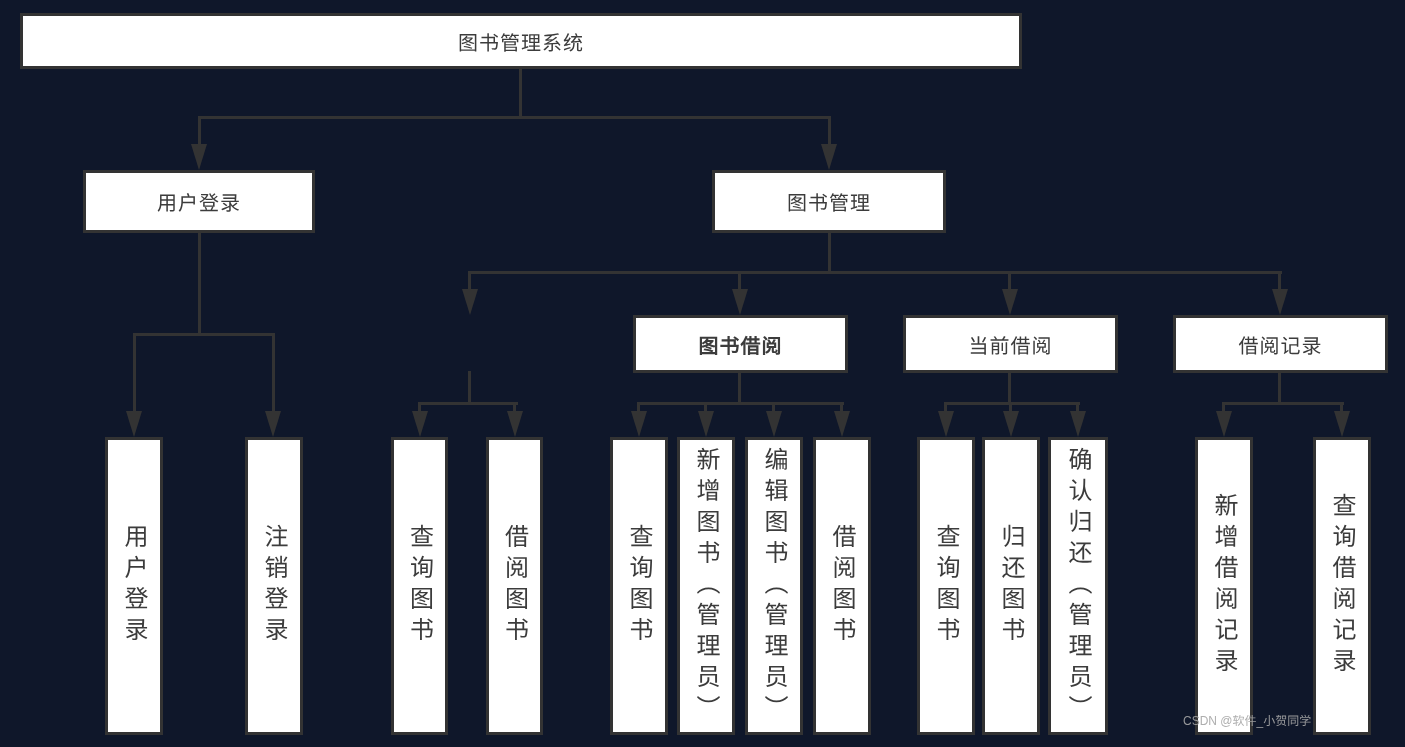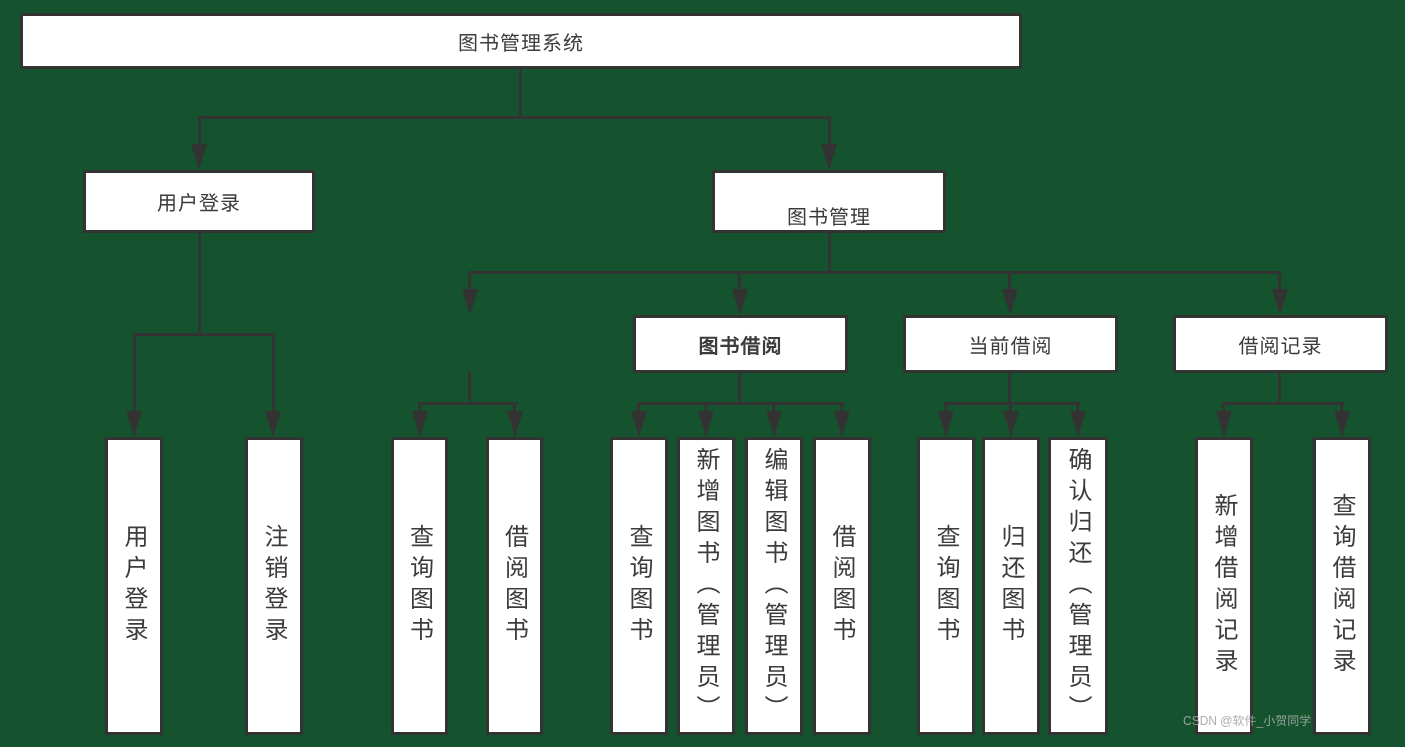--- a/index.html
+++ b/index.html
@@ -5,21 +5,21 @@
   html, body { margin: 0; padding: 0; }
   body {
     width: 1405px; height: 747px;
     background: #ffffff;
     font-family: "Liberation Sans", "DejaVu Sans", sans-serif;
     overflow: hidden;
   }
   #canvas {
     position: relative;
     width: 1405px; height: 747px;
-    background: #14532d;
+    background: #0f172a;
   }
   .box {
     position: absolute;
     box-sizing: border-box;
     background: #ffffff;
     border: 3px solid #333333;
     display: flex;
     align-items: center;
     justify-content: center;
     color: #3c3c3c;
@@ -68,21 +68,21 @@
   <div class="line" style="left:519px; top:68px; width:3px; height:51px;"></div>
   <div class="line" style="left:198px; top:116px; width:633px; height:3px;"></div>
   <div class="line" style="left:198px; top:116px; width:3px; height:32px;"></div>
   <div class="arrow" style="left:191px; top:144px;"></div>
   <div class="line" style="left:828px; top:116px; width:3px; height:32px;"></div>
   <div class="arrow" style="left:821px; top:144px;"></div>
 
   <div class="box" style="left:83px; top:170px; width:232px; height:63px;">
     <span class="hlabel">用户登录</span>
   </div>
-  <div class="box" style="left:712px; top:170px; width:234px; height:63px;align-items:flex-end;">
+  <div class="box" style="left:712px; top:170px; width:234px; height:63px;">
     <span class="hlabel">图书管理</span>
   </div>
 
   <div class="line" style="left:198px; top:232px; width:3px; height:103px;"></div>
   <div class="line" style="left:133px; top:333px; width:142px; height:3px;"></div>
   <div class="line" style="left:133px; top:333px; width:3px; height:80px;"></div>
   <div class="arrow" style="left:126px; top:411px;"></div>
   <div class="line" style="left:272px; top:333px; width:3px; height:80px;"></div>
   <div class="arrow" style="left:265px; top:411px;"></div>
 

